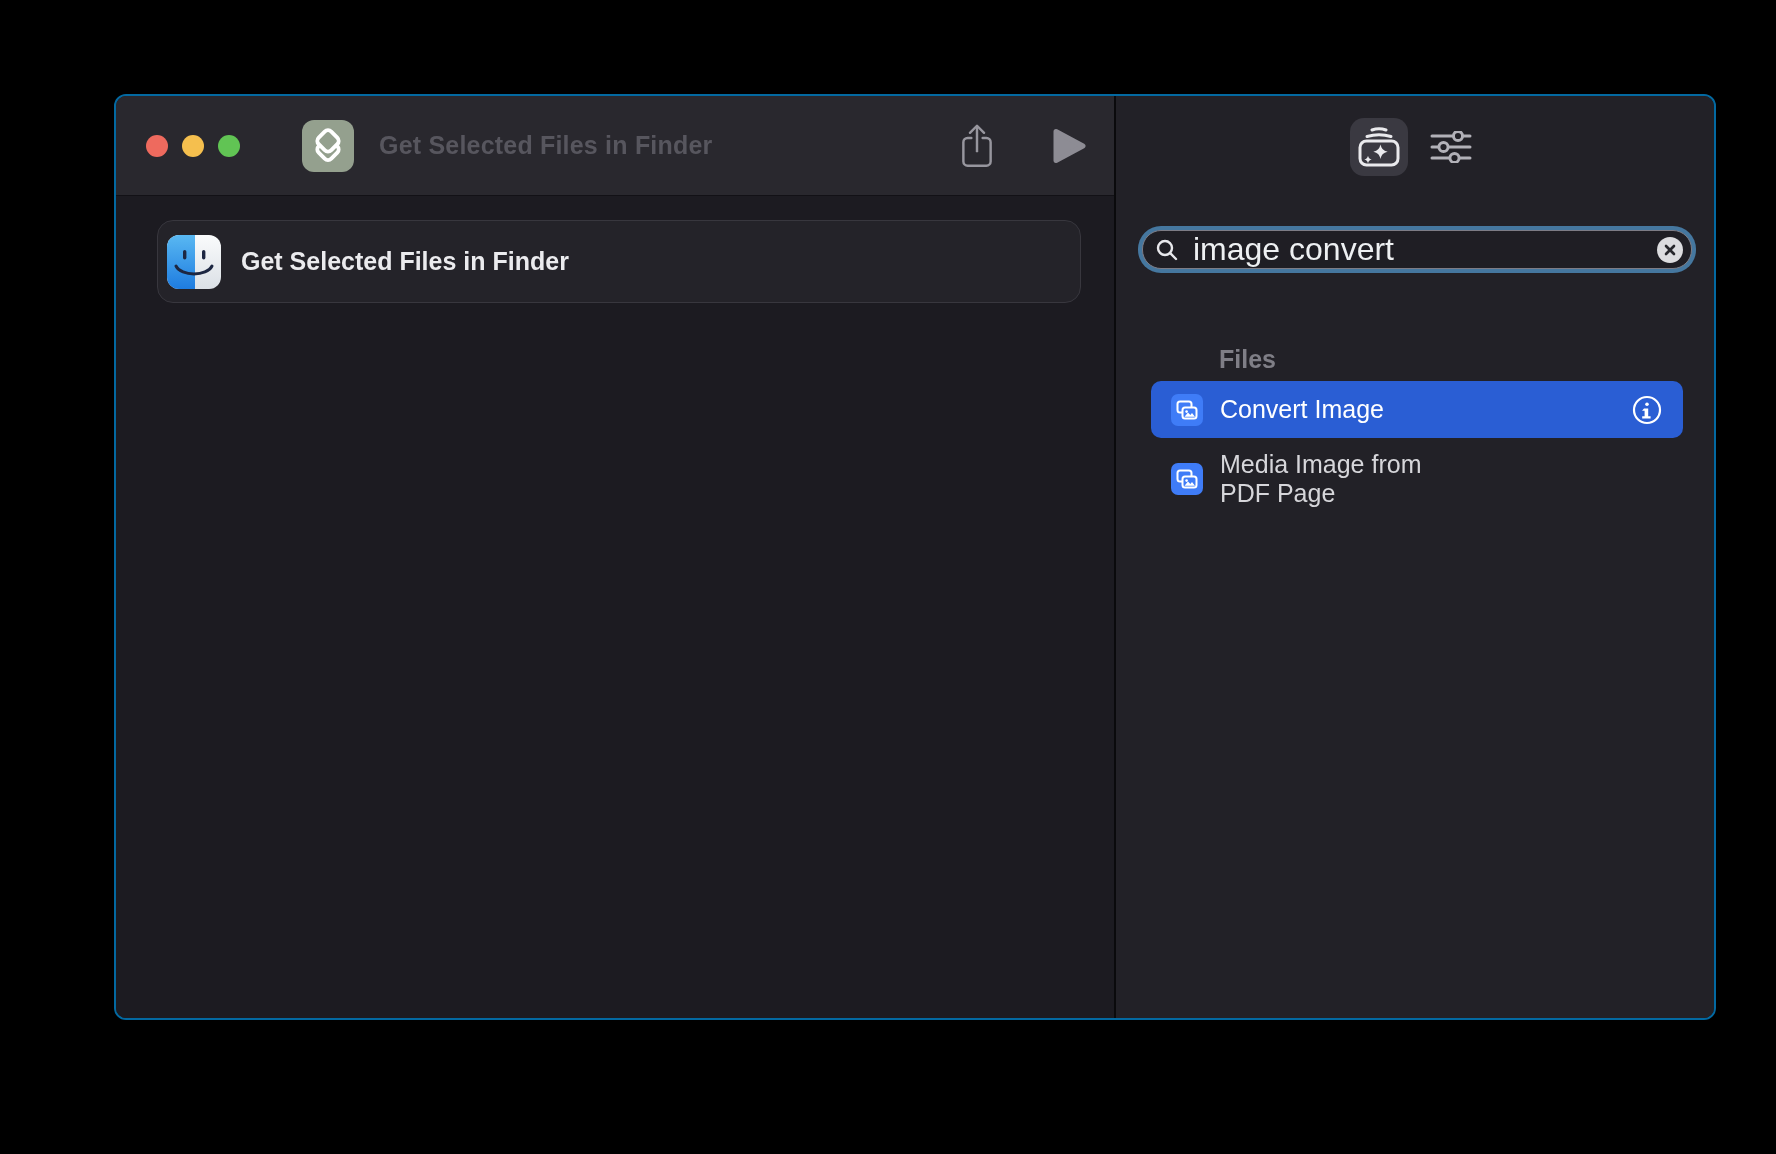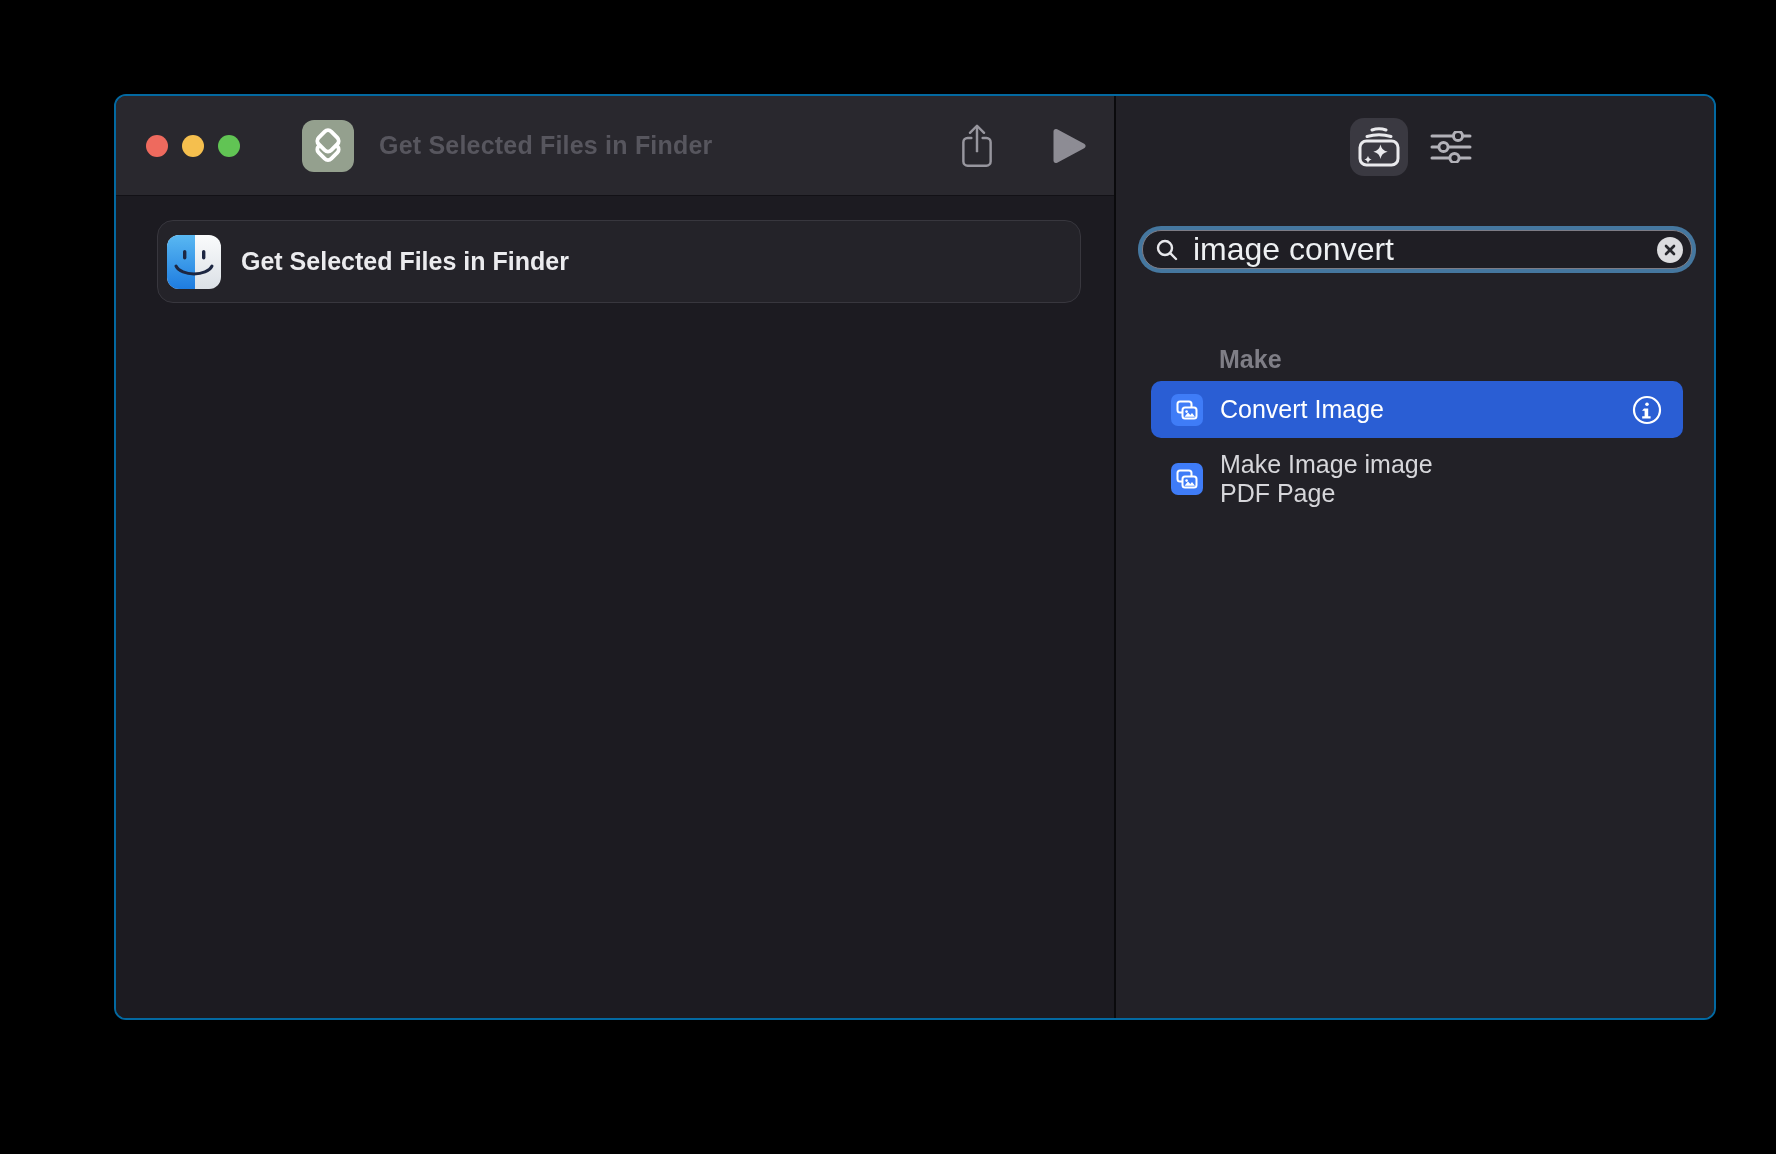--- a/index.html
+++ b/index.html
@@ -204,21 +204,21 @@
             <g stroke="#27272c" stroke-width="2.6" stroke-linecap="round">
               <line x1="2" y1="2" x2="10" y2="10"></line>
                 <line x1="10" y1="2" x2="2" y2="10"></line>
             </g>
           </svg>
         </button>
       </div>
     </div>
 
     <div class="results">
-      <div class="section-header">Make</div>
+      <div class="section-header">Files</div>
 
       <div class="result-row selected">
         <span class="row-icon">
           <svg width="32" height="32" viewBox="0 0 32 32">
             <rect x="6.5" y="7.5" width="14" height="11" rx="2.5" fill="none" stroke="#fff" stroke-width="2"></rect>
             <rect x="11.5" y="13.5" width="14" height="11" rx="2.5" fill="#3f7cf7" stroke="#fff" stroke-width="2"></rect>
             <circle cx="15.6" cy="17.6" r="1.3" fill="#fff"></circle>
             <path d="M13.5 22.7 L17 18.5 L19.3 21 L21 19 L24 22.7 Z" fill="#fff"></path>
           </svg>
         </span>
@@ -234,17 +234,17 @@
 
       <div class="result-row">
         <span class="row-icon">
           <svg width="32" height="32" viewBox="0 0 32 32">
             <rect x="6.5" y="7.5" width="14" height="11" rx="2.5" fill="none" stroke="#fff" stroke-width="2"></rect>
             <rect x="11.5" y="13.5" width="14" height="11" rx="2.5" fill="#3f7cf7" stroke="#fff" stroke-width="2"></rect>
             <circle cx="15.6" cy="17.6" r="1.3" fill="#fff"></circle>
             <path d="M13.5 22.7 L17 18.5 L19.3 21 L21 19 L24 22.7 Z" fill="#fff"></path>
           </svg>
         </span>
-        <span class="row-label">Make Image image PDF Page</span>
+        <span class="row-label">Media Image from PDF Page</span>
       </div>
     </div>
   </div>
 </div>
 
 </body></html>

